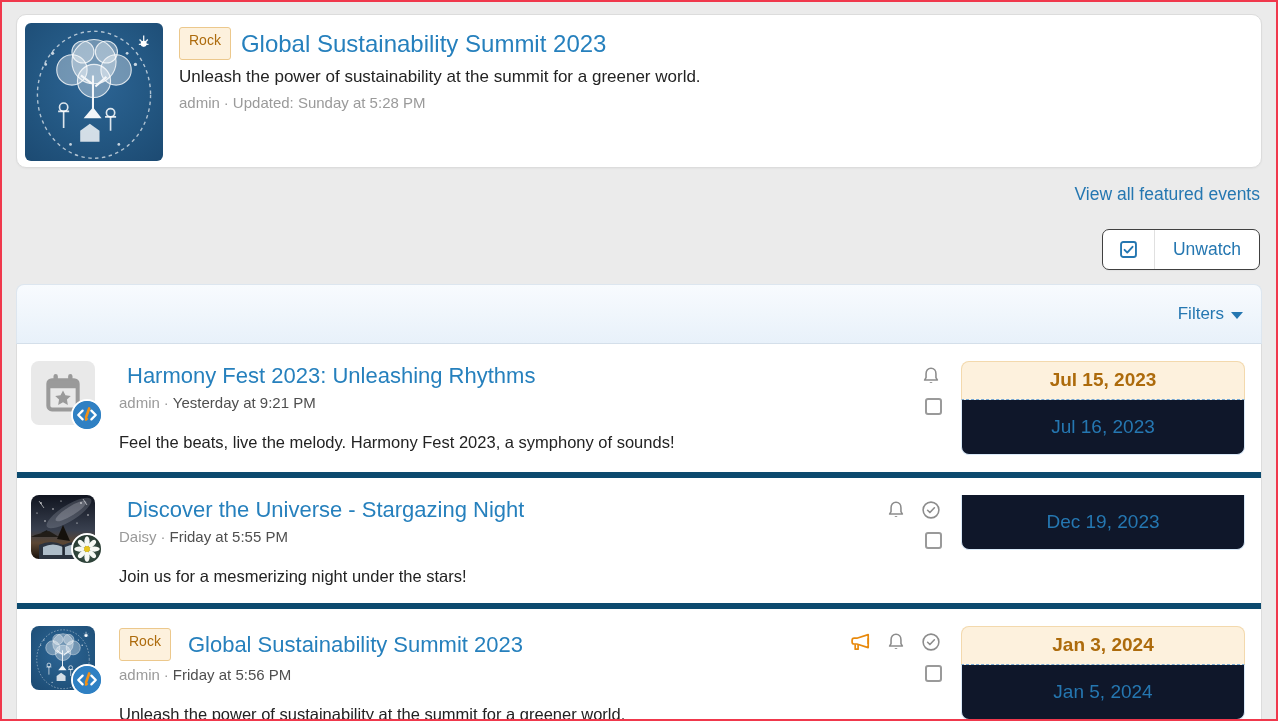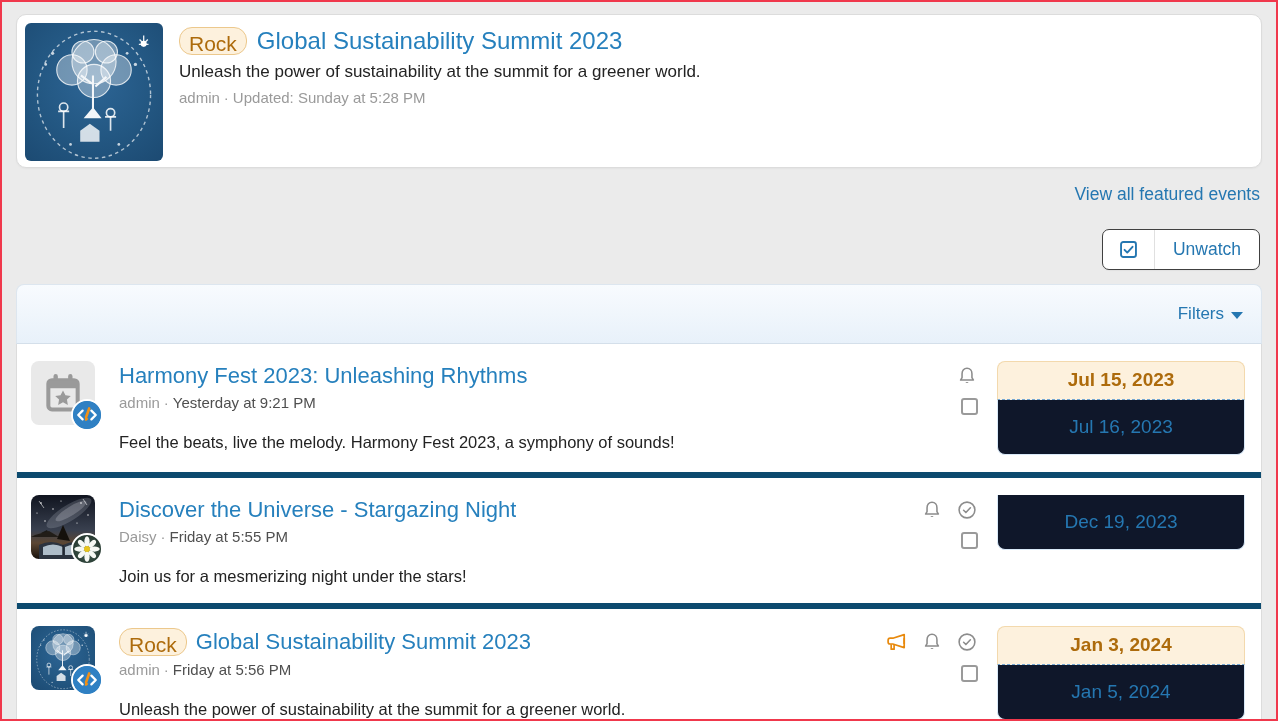--- a/index.html
+++ b/index.html
@@ -30,27 +30,27 @@
     width: 138px; height: 138px;
     border-radius: 6px;
     background: radial-gradient(circle at 50% 42%, #2d6595 0%, #235782 55%, #1c4a72 100%);
     flex: 0 0 auto;
     overflow: hidden;
   }
   .featured-body { padding: 4px 6px 0 16px; min-width: 0; }
   .title-line { display: flex; align-items: center; gap: 10px; }
   .prefix-badge {
     display: inline-block;
-    font-size: 21px;
+    font-size: 14px;
     line-height: 1;
-    padding: 5px 9px 0 9px;
+    padding: 5px 9px 12px 9px;
     color: #ad6b0c;
     background: #fdf1dd;
     border: 1px solid #ecc88c;
-    border-radius: 13px;
+    border-radius: 3px;
     white-space: nowrap;
   }
   .featured-title {
     font-size: 24px;
     color: #2680bd;
     text-decoration: none;
     white-space: nowrap;
     overflow: hidden;
     text-overflow: ellipsis;
   }
@@ -143,21 +143,21 @@
     overflow: hidden;
     background: #2f80c3;
     display: flex; align-items: center; justify-content: center;
   }
   .overlay-badge.daisy { background: radial-gradient(circle at 50% 55%, #47635a 0%, #24352c 80%); }
 
   .event-main { flex: 1 1 auto; min-width: 0; padding-top: 2px; }
   .event-title-line { display: flex; align-items: center; gap: 9px; }
   .event-title {
     font-size: 22px; color: #2680bd; text-decoration: none;
-    white-space: nowrap; overflow: hidden; text-overflow: ellipsis;
+    white-space: nowrap; overflow: hidden; text-overflow: ellipsis; margin-left: 8px;
   }
   .event-meta { margin-top: 5px; font-size: 15px; }
   .event-desc { margin-top: 22px; font-size: 16.5px; color: #232323; }
 
   .row-icons {
     flex: 0 0 auto;
     display: flex; flex-direction: column; align-items: flex-end;
     gap: 11px;
     padding-top: 4px;
     margin-right: 19px;
@@ -165,21 +165,21 @@
   .icon-strip { display: flex; align-items: center; gap: 13px; }
   .icon-btn { display: inline-flex; cursor: pointer; }
   .checkbox {
     width: 17px; height: 17px;
     border: 2px solid #9a9a9a;
     border-radius: 3px;
     background: #fff;
     cursor: pointer;
   }
 
-  .date-pill { flex: 0 0 auto; width: 248px; }
+  .date-pill { flex: 0 0 auto; width: 284px; }
   .date-start {
     background: #fdf1dd;
     border: 1px solid #f3d9ad;
     border-bottom: 1px dashed #74a7d4;
     border-radius: 8px 8px 0 0;
     text-align: center;
     padding: 7px 4px 8px 4px;
     font-size: 19px; font-weight: bold; color: #ad6b0c;
     cursor: pointer;
   }

